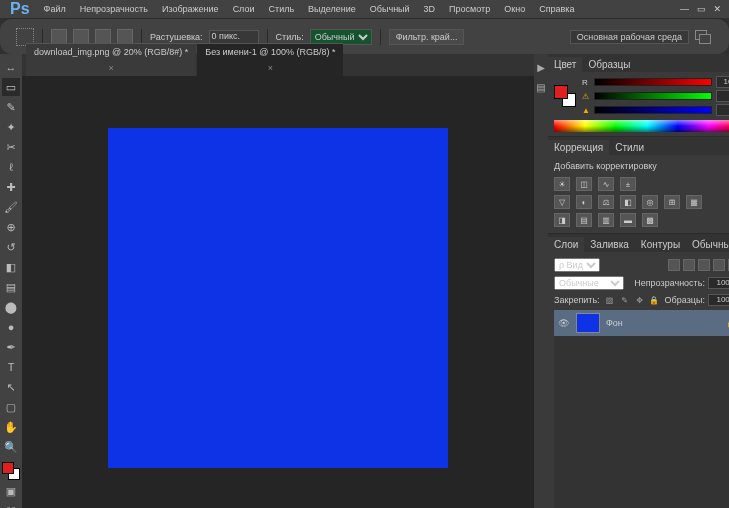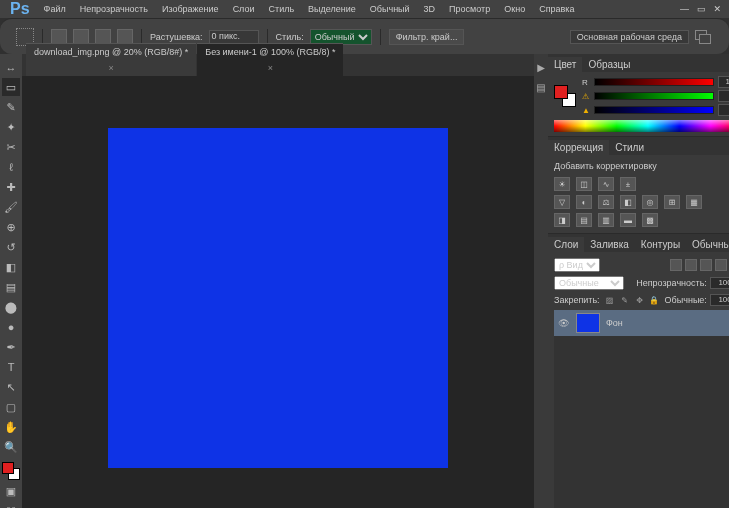--- a/index.html
+++ b/index.html
@@ -289,21 +289,21 @@
           </div>
           <div class="row3">
             <span>Закрепить:</span>
             <div class="lock-icons">
               <div class="li">▨</div>
               <div class="li">✎</div>
               <div class="li">✥</div>
               <div class="li">🔒</div>
             </div>
             <div class="fill">
-              <span>Обычные:</span>
+              <span>Образцы:</span>
               <span class="pct">100%</span>
             </div>
           </div>
           <div class="layer-list">
             <div class="layer-item">
               <span class="eye">👁</span>
               <div class="thumb"></div>
               <span class="lname">Фон</span>
               <span class="lock">🔒</span>
             </div>

